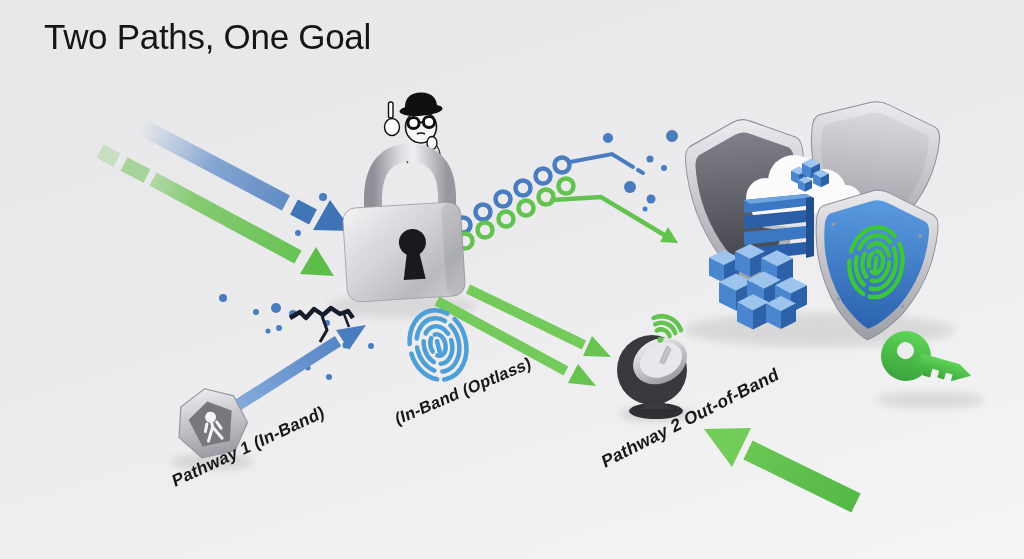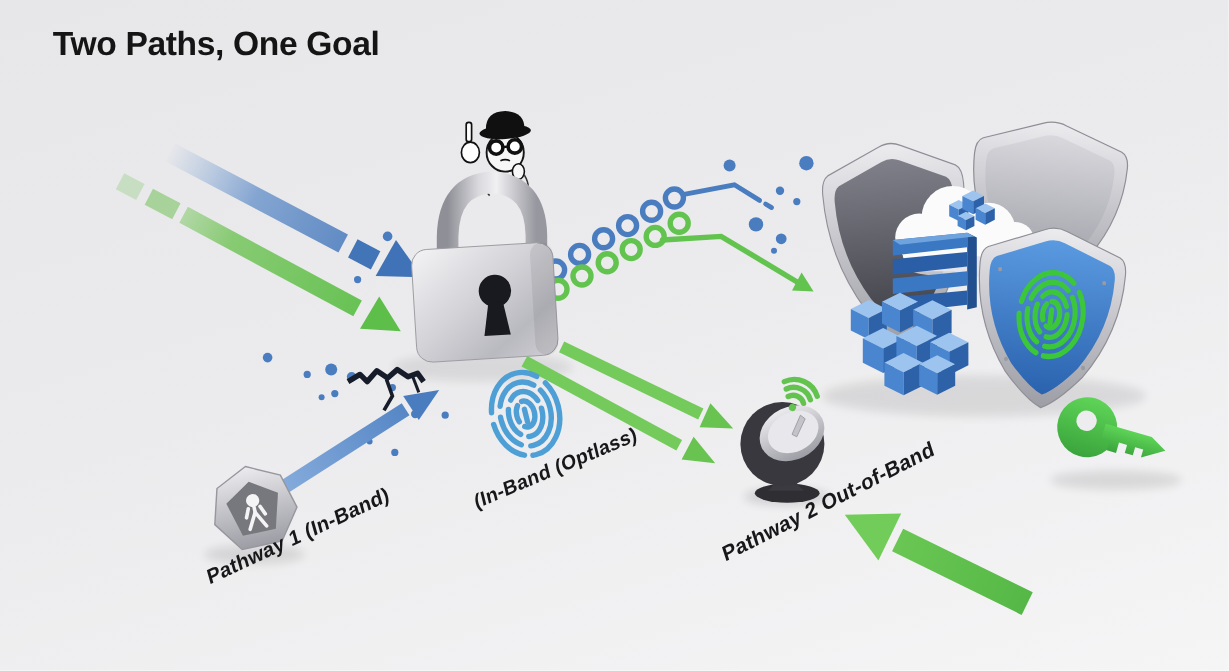--- a/index.html
+++ b/index.html
@@ -4,21 +4,21 @@
 <style>
   html,body{margin:0;padding:0;}
   body{font-family:"Liberation Sans","DejaVu Sans",sans-serif;}
   .stage{
     position:relative;width:1024px;height:559px;overflow:hidden;
     background:linear-gradient(163deg,var(--background-top,#e7e7e9) 0%,#ebebed 45%,var(--background-bottom,#f5f5f6) 100%);
   }
   .titles{position:absolute;left:44px;top:22px;z-index:5;color:var(--title-text,#151515);}
   .title-line1{font-size:27.5px;font-weight:700;letter-spacing:-0.5px;line-height:30px;white-space:nowrap;}
   .t-rest{letter-spacing:-0.9px;}
-  .title-line2{font-size:28px;font-weight:700;letter-spacing:-0.3px;line-height:30px;}
+  .title-line2{font-size:35px;font-weight:400;letter-spacing:-0.3px;line-height:30px;}
   .scene{position:absolute;left:0;top:0;z-index:1;}
   .rot-label{
     position:absolute;z-index:6;font-weight:700;color:var(--label-text,#17171a);
     white-space:nowrap;transform-origin:left bottom;letter-spacing:0.2px;
   }
   #lab1{left:176px;top:472px;font-size:17px;transform:rotate(-25deg) skewX(-9deg);}
   #lab2{left:398px;top:410px;font-size:16.5px;transform:rotate(-23deg) skewX(-9deg);}
   #lab3{left:606px;top:452px;font-size:17.5px;transform:rotate(-27deg) skewX(-9deg);}
   
   .st-blue{stroke:var(--blue,#4a7dc0);}

